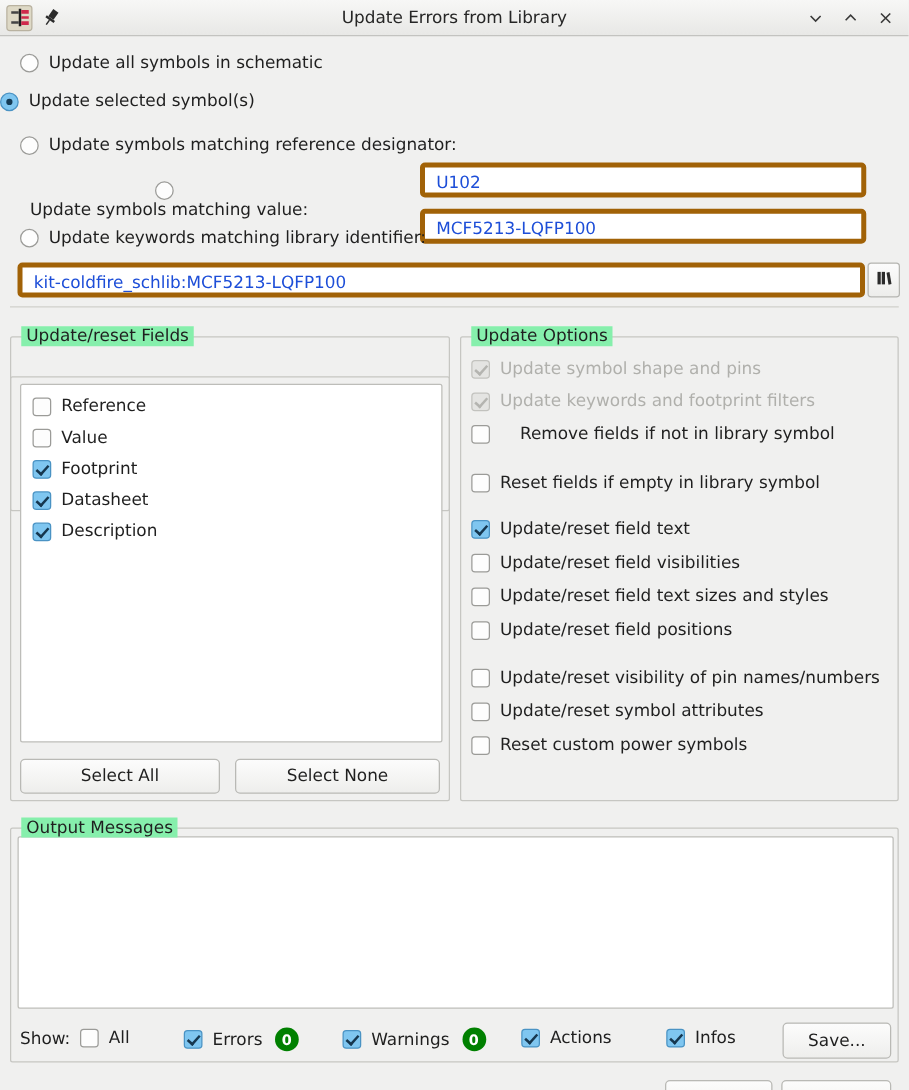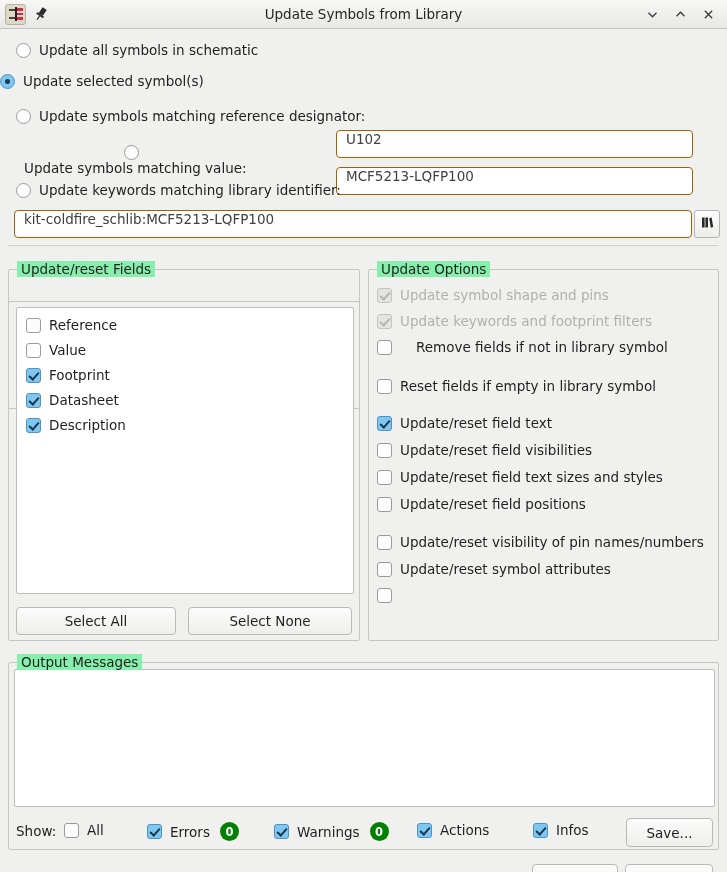--- a/index.html
+++ b/index.html
@@ -81,28 +81,28 @@
   }
   .cbox.dis { background:#e4e4e2; border-color:#c2c2be; }
   .cbox.dis::after { border-color:#b4b4b0; }
 
   .row { display:flex; align-items:center; }
   .opt-label { margin-left: 8px; }
   .dim { color: #b0b0ac; }
 
   .textfield {
     background:#ffffff;
-    border:1px solid #a16207;
+    border:4px solid #a16207;
     border-radius:4px;
     height:28px;
-    display:flex; align-items:flex-start;
+    display:flex; align-items:flex-end;
     padding: 0 9px;
     box-sizing:border-box;
     font-size:13.5px;
-    color:#404040;
+    color:#1d4ed8;
   }
 
   .btn {
     background: linear-gradient(#fcfcfc, #eeeeec);
     border: 1px solid #b9b9b5;
     border-radius: 4px;
     height: 28px;
     display:flex; align-items:center; justify-content:center;
     font-size:13.5px; color:#1f1f1f;
     box-sizing:border-box;
@@ -173,21 +173,21 @@
     <div class="pin-icon">
       <svg width="18" height="18" viewBox="0 0 18 18">
         <g transform="rotate(35 9 9)">
           <rect x="6.5" y="2.5" width="5" height="7" fill="#2b2b2b"></rect>
           <rect x="5" y="9.5" width="8" height="2" fill="#2b2b2b"></rect>
           <rect x="8.4" y="11.5" width="1.2" height="4.5" fill="#2b2b2b"></rect>
         </g>
       </svg>
     </div>
   </div>
-  <div class="tb-title">Update Symbols from Library</div>
+  <div class="tb-title">Update Errors from Library</div>
   <div class="tb-buttons">
     <div class="tb-btn">
       <svg width="13" height="13" viewBox="0 0 13 13">
           <path d="M2.5 4.8 L6.5 8.8 L10.5 4.8" stroke="#3a3a3a" stroke-width="1.3" fill="none"></path>
         </svg>
     </div>
     <div class="tb-btn">
       <svg width="13" height="13" viewBox="0 0 13 13">
           <path d="M2.5 8.2 L6.5 4.2 L10.5 8.2" stroke="#3a3a3a" stroke-width="1.3" fill="none"></path>
         </svg>
@@ -329,20 +329,21 @@
       <div class="row" style="position:absolute; left:9px; top:265px;">
         <span class="cbox"></span>
         <span class="opt-label">Update/reset visibility of pin names/numbers</span>
       </div>
       <div class="row" style="position:absolute; left:9px; top:292px;">
         <span class="cbox"></span>
         <span class="opt-label">Update/reset symbol attributes</span>
       </div>
       <div class="row" style="position:absolute; left:9px; top:319px;">
         <span class="cbox"></span>
+        <span class="opt-label">Reset custom power symbols</span>
       </div>
     </div>
   </div>
 
   <div class="group" style="left:8px; top:625px; width:711px; height:196px;">
     <div class="gframe"></div>
     <div class="glabel">Output Messages</div>
   </div>
 
   <div class="msgbox" style="left:14px; top:640px; width:699px; height:136px;">

